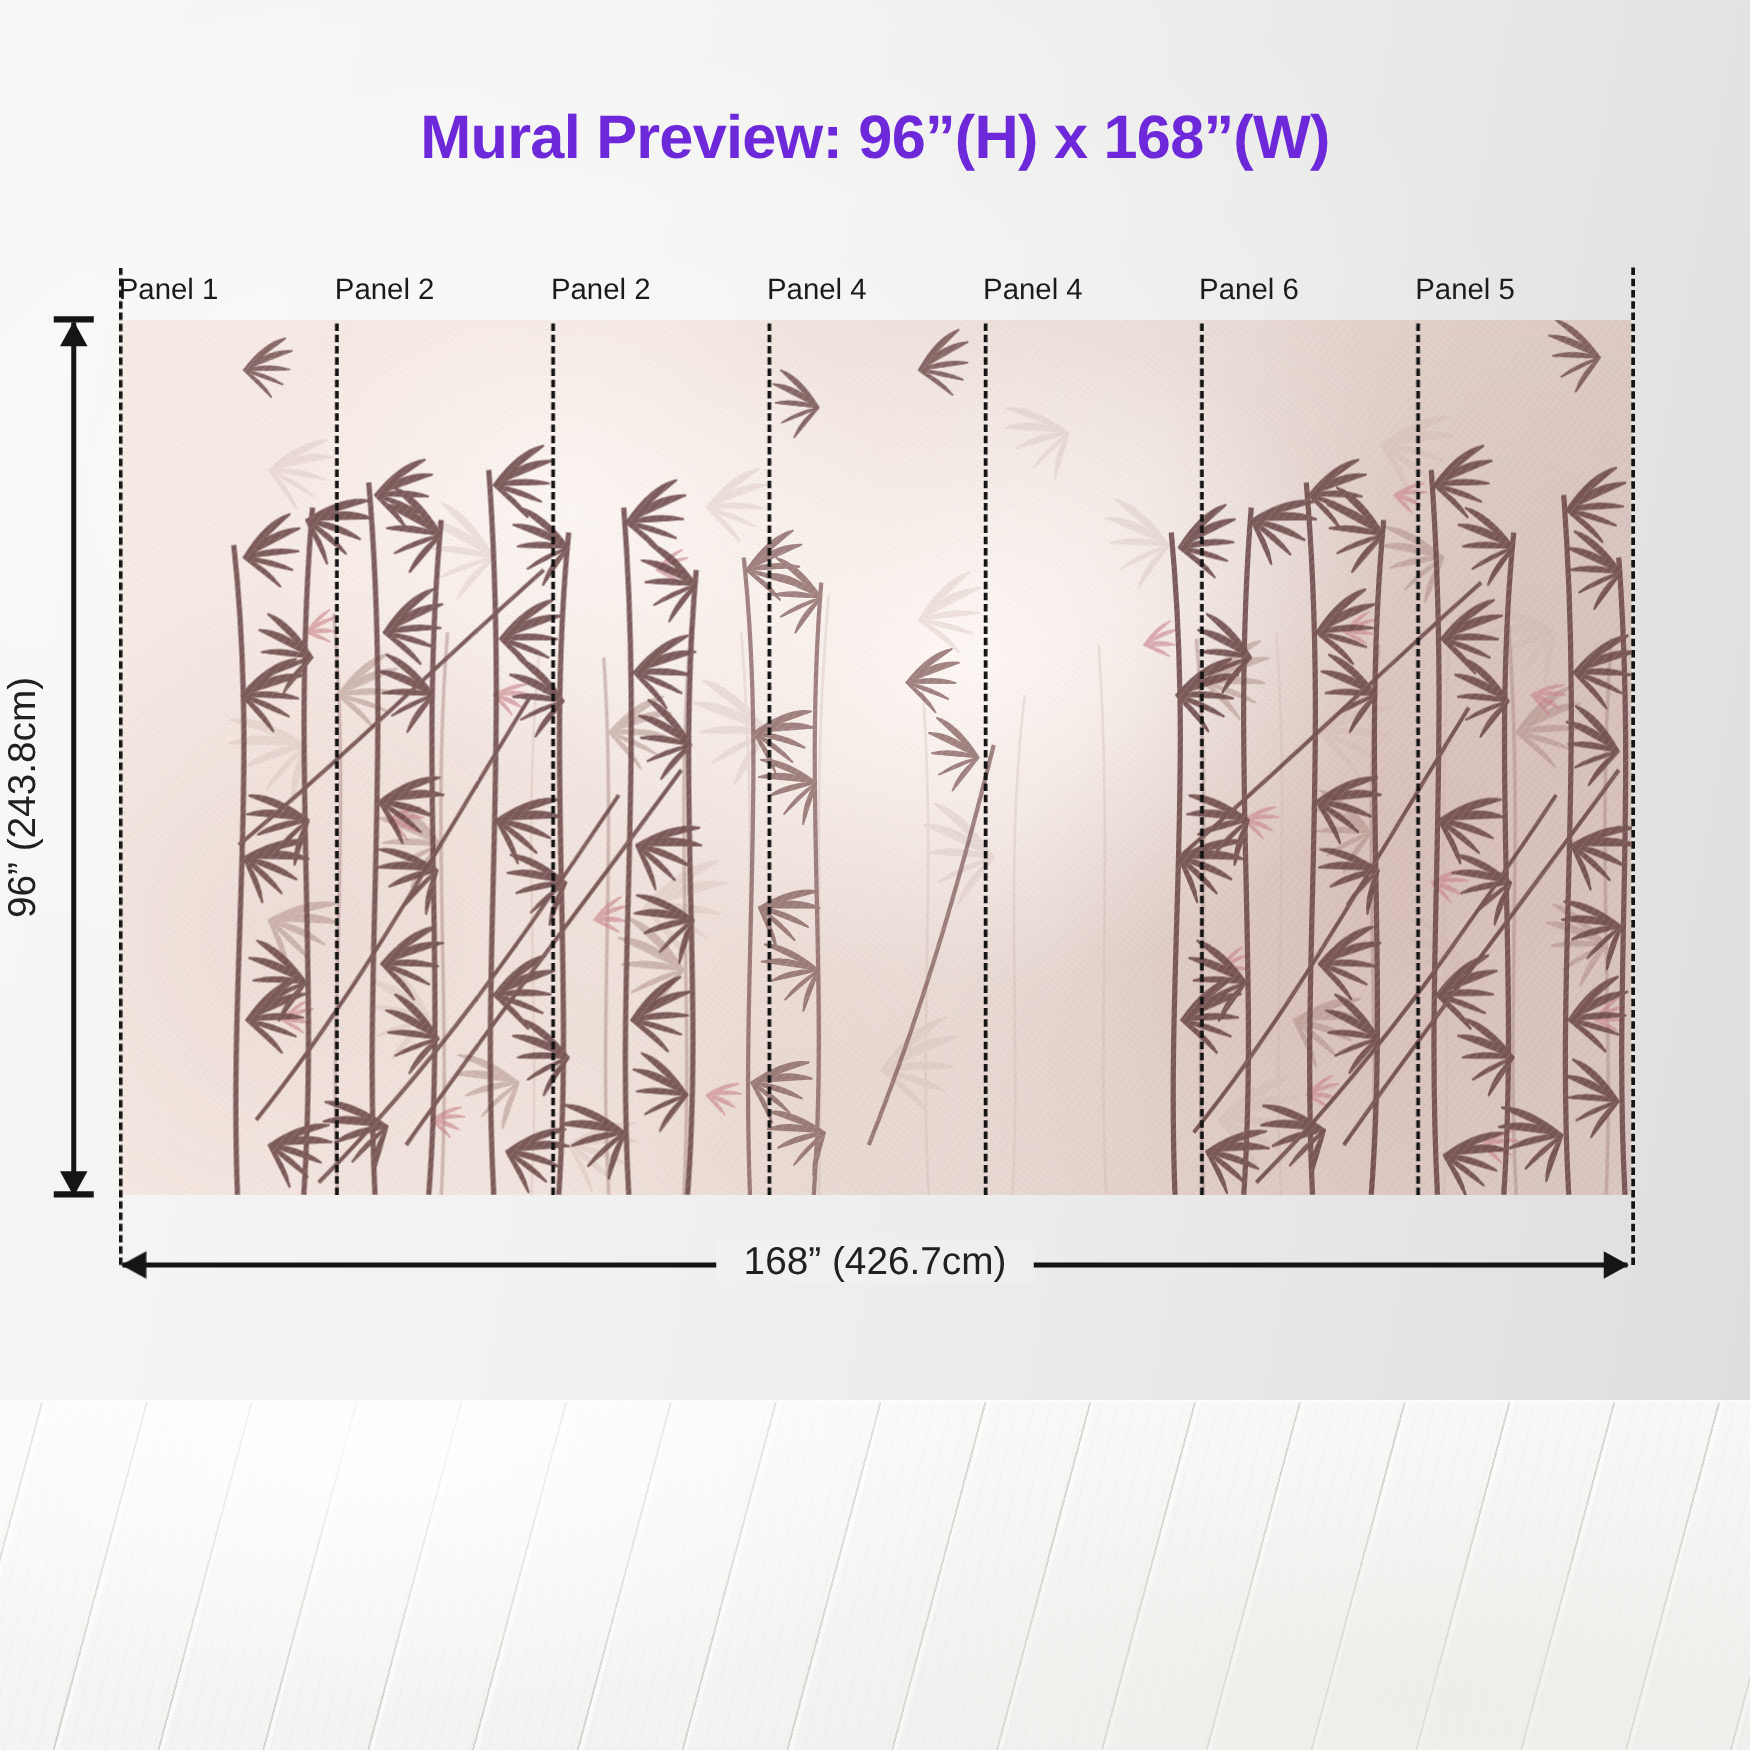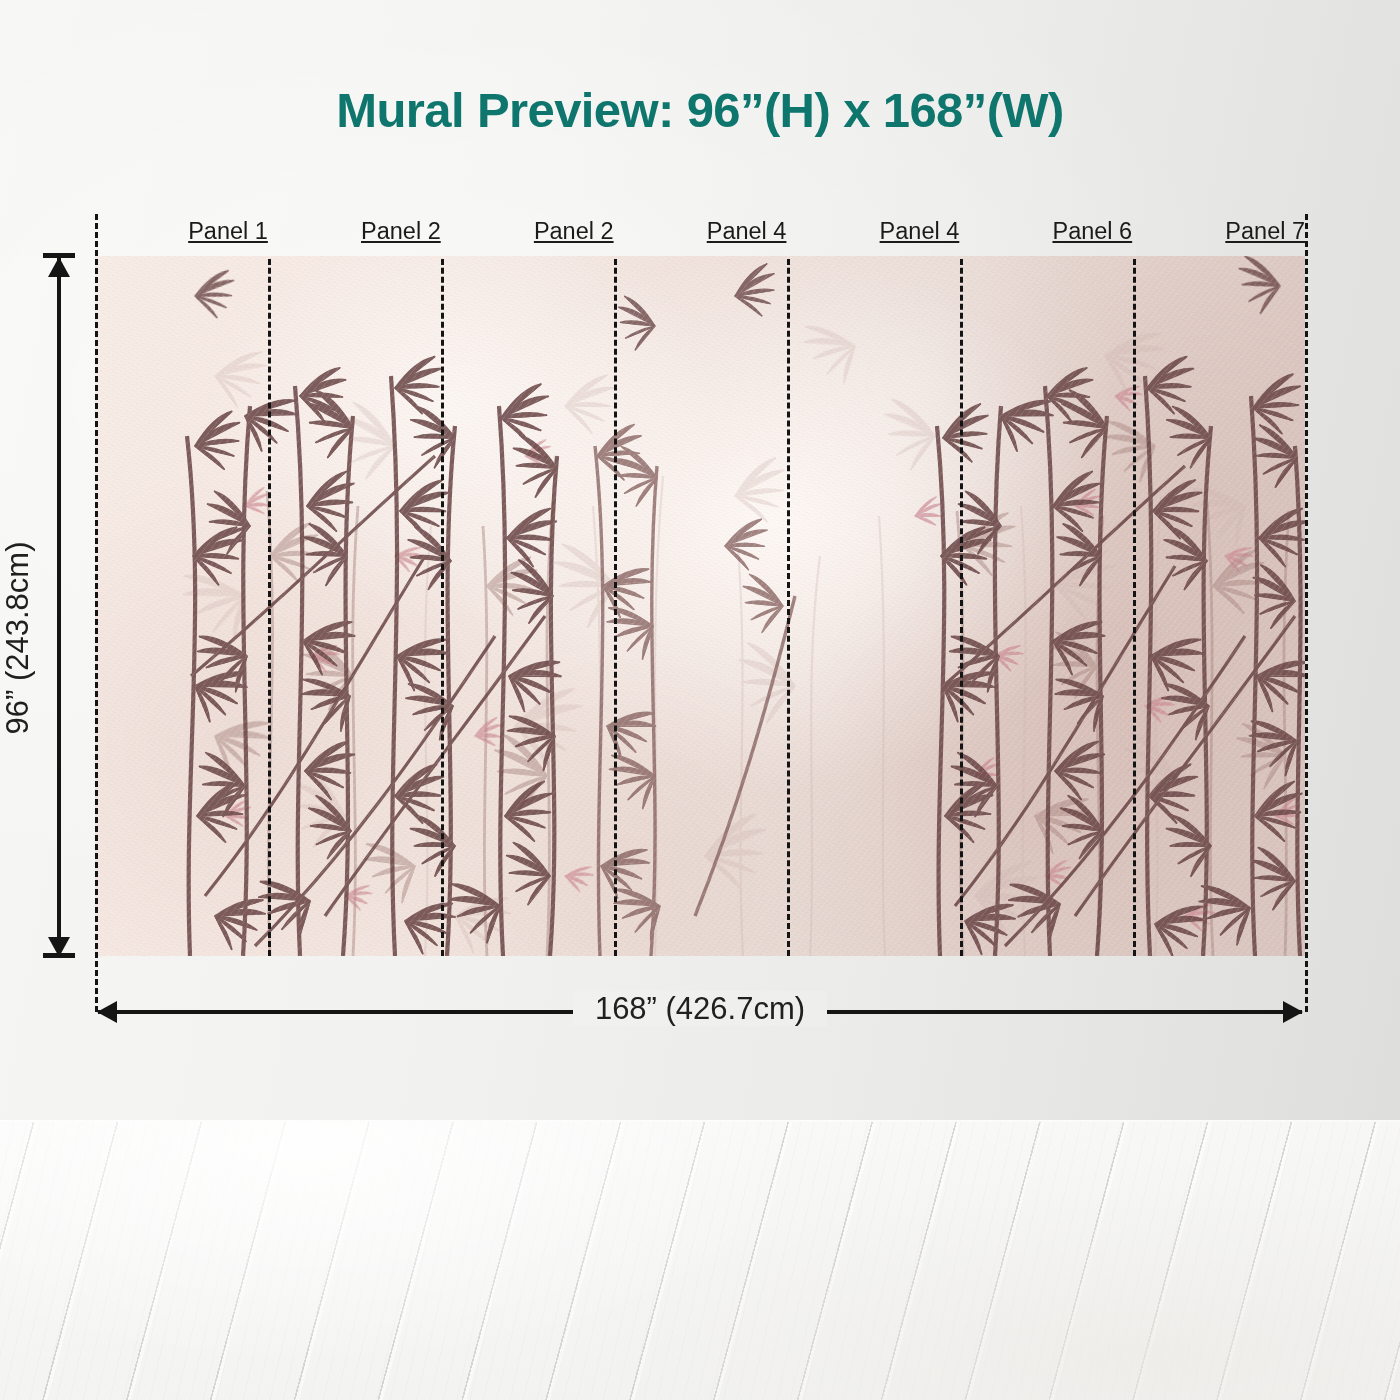--- a/index.html
+++ b/index.html
@@ -18,33 +18,33 @@
   #wall::after{
     content:""; position:absolute; inset:0;
     background:radial-gradient(ellipse 90% 70% at 28% 35%,rgba(255,255,255,.55),rgba(255,255,255,0) 70%);
     pointer-events:none;
   }
 
   
   #title {
     position:absolute; left:0; top:82px; width:1400px;
     text-align:center;
-    font-size:49px; font-weight:bold; color:#0f766e;
+    font-size:49px; font-weight:bold; color:#6d28d9;
     letter-spacing:-0.6px;
     white-space:nowrap;
   }
 
   
   #panel-labels {
     position:absolute; left:95px; top:216px; width:1210px; height:34px;
     display:flex;
   }
   #panel-labels > div{
-    flex:1 1 0; text-align:right;
-    font-size:23.5px; color:#1b1b1b; line-height:30px;text-decoration:underline;
+    flex:1 1 0; text-align:left;
+    font-size:23.5px; color:#1b1b1b; line-height:30px;
   }
 
   
   #mural-wrap{
     position:absolute; left:95px; top:256px; width:1210px; height:700px;
     overflow:hidden;
     background:#f0e2dc;
   }
 
   
@@ -188,21 +188,21 @@
 
 <div id="title">Mural Preview: 96”(H) x 168”(W)</div>
 
 <div id="panel-labels">
   <div>Panel 1</div>
   <div>Panel 2</div>
   <div>Panel 2</div>
   <div>Panel 4</div>
   <div>Panel 4</div>
   <div>Panel 6</div>
-  <div>Panel 7</div>
+  <div>Panel 5</div>
 </div>
 
 <div id="mural-wrap">
   <div class="mural-base"></div>
   <div class="mural-blotch"></div>
 
   <div class="mural-art">
     <svg viewBox="0 0 1210 700" preserveAspectRatio="none" aria-hidden="true">
       <defs>
 

